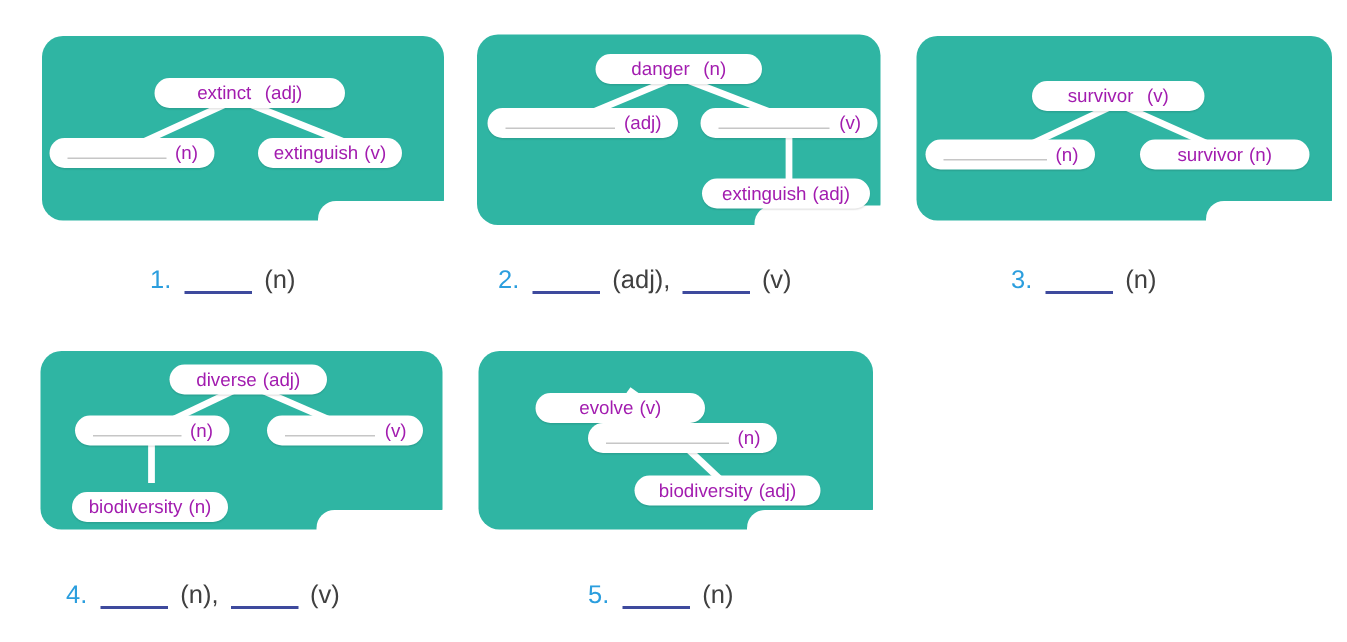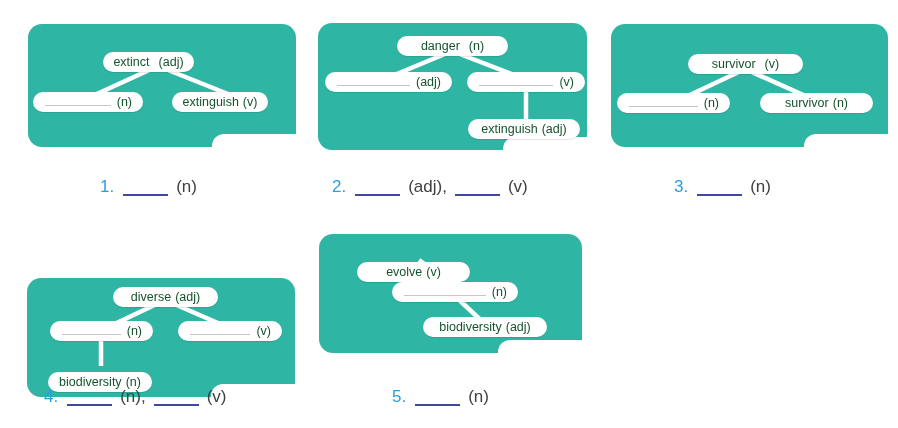--- a/index.html
+++ b/index.html
@@ -31,21 +31,21 @@
   .pill{
     position:absolute;
     height:20px;
     background:#ffffff;
     border-radius:10px;
     box-shadow:0 1px 1px rgba(0,0,0,0.10);
     display:flex;
     align-items:center;
     justify-content:center;
     font-size:12.5px;
-    color:#14532d;
+    color:#a21caf;
     white-space:nowrap;
     line-height:20px;
   }
   .pill .p{margin-left:4px;}
   .pill.gap-wide .p{margin-left:9px;}
   .pill.blank{justify-content:flex-start;padding:0 11px 0 10px;box-sizing:border-box;}
   .pill.blank .blank-line{
     flex:1 1 auto;
     height:1px;
     border-bottom:1.5px solid #c6c6c6;
@@ -79,21 +79,21 @@
 <body>
 
 <div class="sheet">
 
   <div class="card" style="left:28px;top:24px;width:268px;height:123px;">
     <svg class="lines" viewBox="0 0 268 123" aria-hidden="true">
       <line x1="130" y1="42" x2="60" y2="74"></line>
       <line x1="130" y1="42" x2="210" y2="74"></line>
     </svg>
     <div class="notch"></div>
-    <div class="pill gap-wide" style="left:75px;top:28px;width:91px;">
+    <div class="pill gap-wide" style="left:75px;top:28px;width:127px;">
       <span class="w">extinct</span>
         <span class="p">(adj)</span>
     </div>
     <div class="pill blank" style="left:5px;top:68px;width:110px;">
       <span class="blank-line"></span>
         <span class="p">(n)</span>
     </div>
     <div class="pill" style="left:144px;top:68px;width:96px;">
       <span class="w">extinguish</span>
         <span class="p">(v)</span>
@@ -138,21 +138,21 @@
     <div class="pill blank" style="left:6px;top:69px;width:113px;">
       <span class="blank-line"></span>
         <span class="p">(n)</span>
     </div>
     <div class="pill" style="left:149px;top:69px;width:113px;">
       <span class="w">survivor</span>
         <span class="p">(n)</span>
     </div>
   </div>
 
-  <div class="card" style="left:27px;top:234px;width:268px;height:119px;margin-top:44px;">
+  <div class="card" style="left:27px;top:234px;width:268px;height:119px;">
     <svg class="lines" viewBox="0 0 268 119" aria-hidden="true">
       <line x1="138" y1="22" x2="75" y2="52"></line>
       <line x1="138" y1="22" x2="207" y2="52"></line>
       <line x1="74" y1="55" x2="74" y2="88"></line>
     </svg>
     <div class="notch"></div>
     <div class="pill" style="left:86px;top:9px;width:105px;">
       <span class="w">diverse</span>
         <span class="p">(adj)</span>
     </div>

